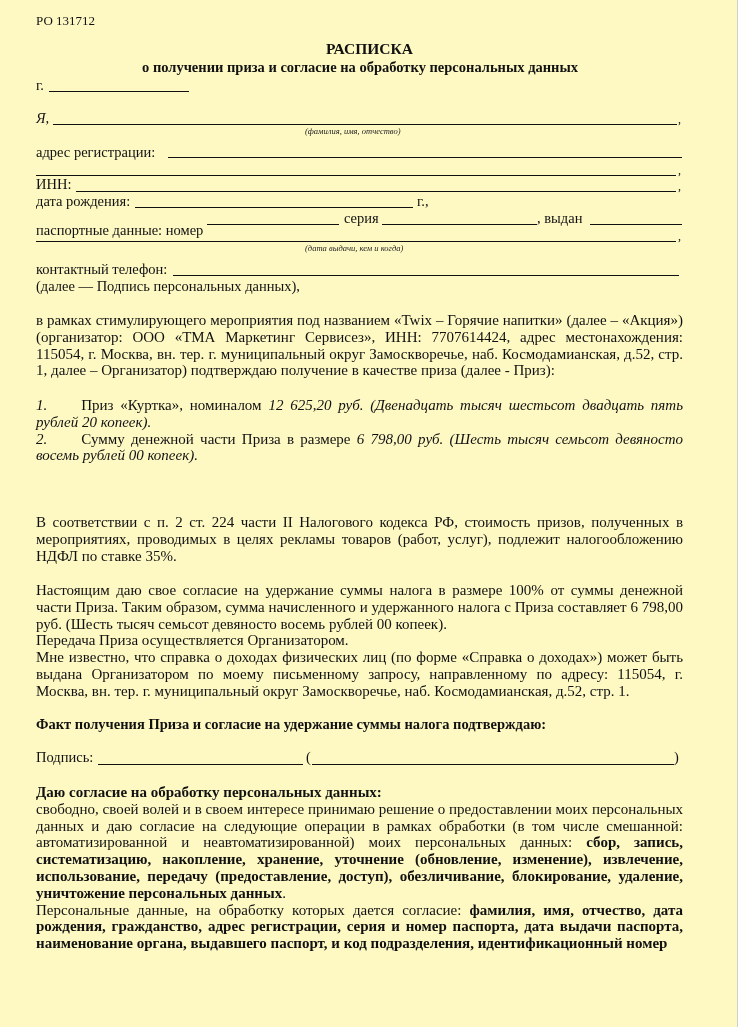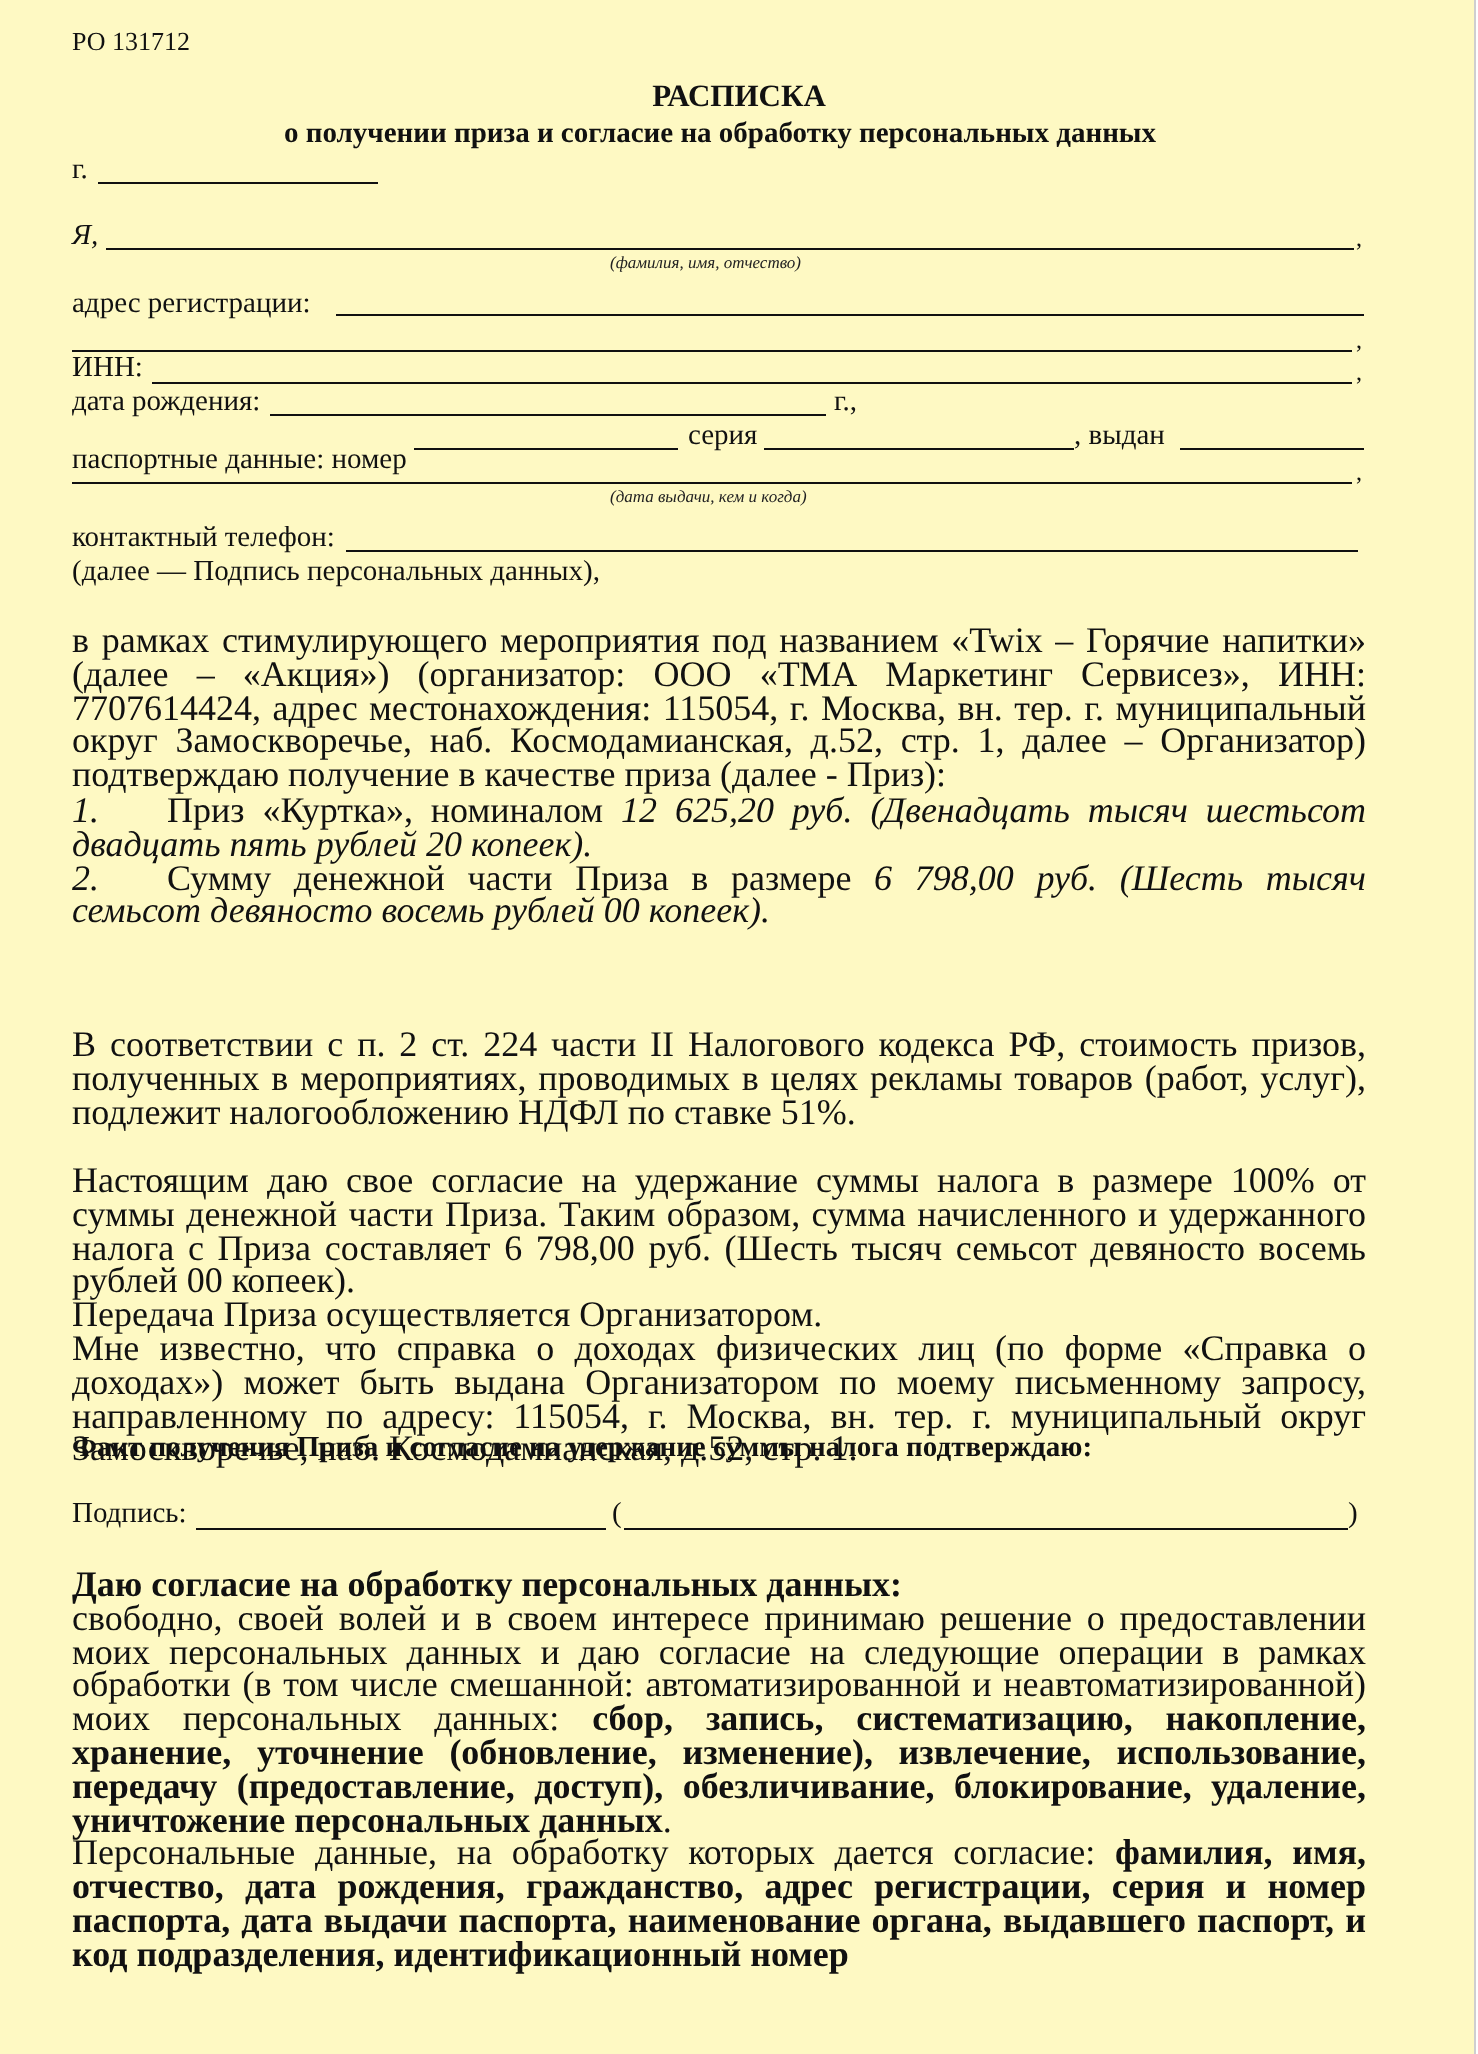--- a/index.html
+++ b/index.html
@@ -5,21 +5,21 @@
   html, body { margin: 0; padding: 0; background: #ffffff; }
   body { width: 739px; height: 1027px; overflow: hidden; position: relative;
          font-family: "Liberation Serif", "DejaVu Serif", serif; color: #111; }
   .page { position: absolute; left: 0; top: 0; width: 737px; height: 1027px;
           border-right: 1px solid #cfcfcf; background: #fef9c3; }
   .abs { position: absolute; white-space: nowrap; }
   .t14 { font-size: 14.5px; line-height: 17px; }
   .line { position: absolute; height: 0; border-top: 1px solid #111; }
   .comma { position: absolute; font-size: 12px; }
   .caption { position: absolute; font-size: 8.5px; font-style: italic; color: #222; }
-  .para { position: absolute; left: 36px; width: 647px; font-size: 18px; line-height: 16.8px;
+  .para { position: absolute; left: 36px; width: 647px; font-size: 15px; line-height: 16.8px;
           text-align: justify; }
   .para p { margin: 0; }
   .it { font-style: italic; }
   .b { font-weight: bold; }
   .tab { display: inline-block; width: 34px; }
 </style>
 </head>
 <body>
 
 <div class="page">
@@ -67,21 +67,21 @@
   <div class="para" style="top:312px;">
     <p>в рамках стимулирующего мероприятия под названием «Twix – Горячие напитки» (далее – «Акция») (организатор: ООО «ТМА Маркетинг Сервисез», ИНН: 7707614424, адрес местонахождения: 115054, г. Москва, вн. тер. г. муниципальный округ Замоскворечье, наб. Космодамианская, д.52, стр. 1, далее – Организатор) подтверждаю получение в качестве приза (далее - Приз):</p>
   </div>
 
   <div class="para" style="top:397px;">
     <p><span class="it">1.</span><span class="tab"></span><span>Приз «Куртка», номиналом </span><span class="it">12 625,20 руб. (Двенадцать тысяч шестьсот двадцать пять рублей 20 копеек).</span></p>
     <p><span class="it">2.</span><span class="tab"></span><span>Сумму денежной части Приза в размере </span><span class="it">6 798,00 руб. (Шесть тысяч семьсот девяносто восемь рублей 00 копеек).</span></p>
   </div>
 
   <div class="para" style="top:514px;">
-    <p>В соответствии с п. 2 ст. 224 части II Налогового кодекса РФ, стоимость призов, полученных в мероприятиях, проводимых в целях рекламы товаров (работ, услуг), подлежит налогообложению НДФЛ по ставке 51%.</p>
+    <p>В соответствии с п. 2 ст. 224 части II Налогового кодекса РФ, стоимость призов, полученных в мероприятиях, проводимых в целях рекламы товаров (работ, услуг), подлежит налогообложению НДФЛ по ставке 35%.</p>
   </div>
 
   <div class="para" style="top:582px;">
     <p>Настоящим даю свое согласие на удержание суммы налога в размере 100% от суммы денежной части Приза. Таким образом, сумма начисленного и удержанного налога с Приза составляет 6 798,00 руб. (Шесть тысяч семьсот девяносто восемь рублей 00 копеек).</p>
     <p>Передача Приза осуществляется Организатором.</p>
     <p>Мне известно, что справка о доходах физических лиц (по форме «Справка о доходах») может быть выдана Организатором по моему письменному запросу, направленному по адресу: 115054, г. Москва, вн. тер. г. муниципальный округ Замоскворечье, наб. Космодамианская, д.52, стр. 1.</p>
   </div>
 
   <div class="abs b t14" style="left:36px;top:716px;">Факт получения Приза и согласие на удержание суммы налога подтверждаю:</div>
 

